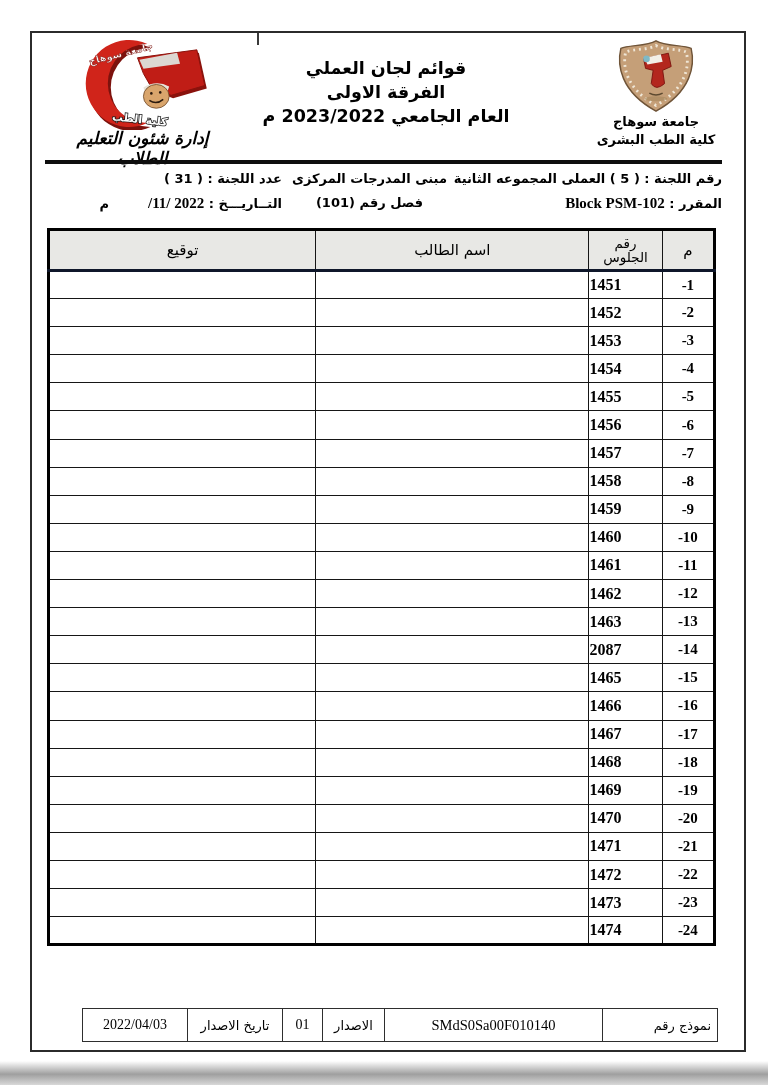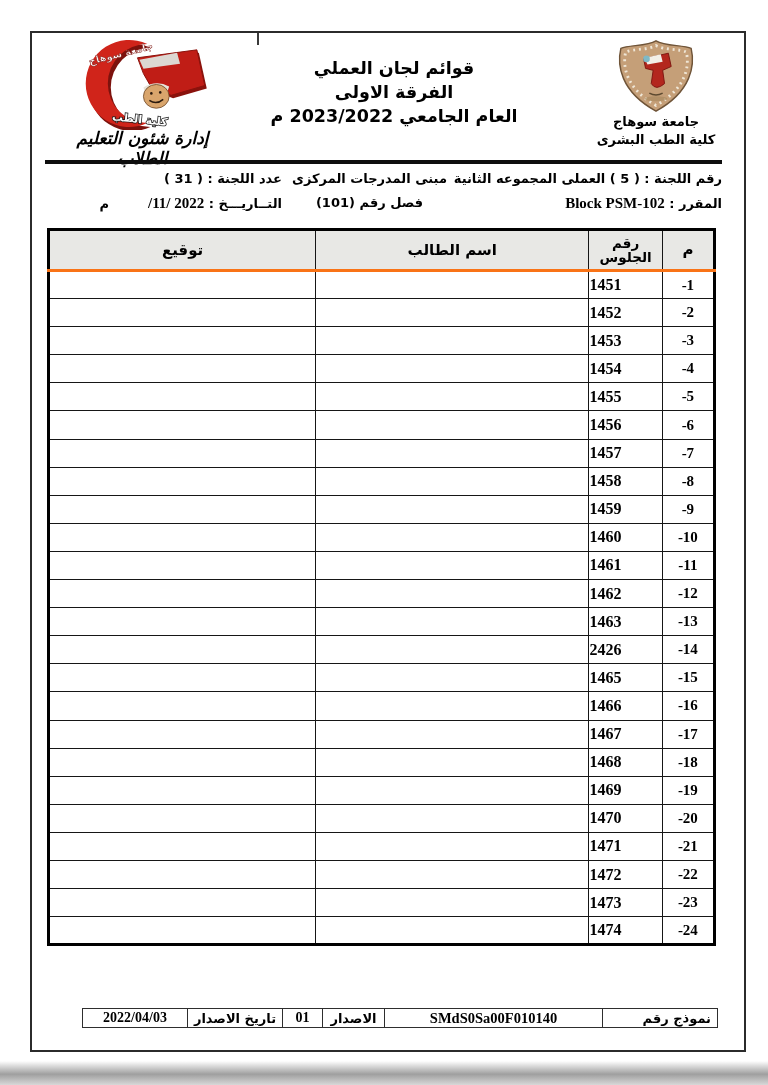--- a/index.html
+++ b/index.html
@@ -14,21 +14,21 @@
 
   
   .page-border {
     position:absolute; left:30px; top:31px; width:716px; height:1021px;
     border:2px solid #2b2b2b; background:#fff;
   }
   .header-tick { position:absolute; left:257px; top:33px; width:2px; height:12px; background:#3a3a3a; }
 
   
   .title {
-    position:absolute; left:244px; top:56px; width:300px;
+    position:absolute; left:236px; top:56px; width:300px;
     text-align:center; font-weight:700; font-size:17.5px; line-height:24px;
     direction:rtl;
   }
   .left-logo { position:absolute; left:58px; top:36px; width:158px; height:94px; }
   .left-cap {
     position:absolute; left:50px; top:128px; width:185px;
     text-align:center; font-weight:700; font-size:17px; direction:rtl;font-style:italic;
   }
   .right-logo { position:absolute; left:612px; top:38px; width:88px; height:76px; }
   .right-cap {
@@ -50,42 +50,42 @@
   .latin { font-family:"Liberation Serif","DejaVu Sans",serif; font-size:15px; font-weight:700;margin-left:39px; }
 
   
   table.roster {
     position:absolute; left:47px; top:228px; width:669px;
     border-collapse:collapse; border:3px solid #000; direction:rtl;
     table-layout:fixed;
   }
   .roster th, .roster td { border:1px solid #161616; padding:0; }
   .roster thead th {
-    background:#e8e8e5; font-weight:700; height:41px; text-align:center;
-    border-bottom:3px solid #f97316; font-size:15px;
+    background:#e8e8e5; font-weight:400; height:41px; text-align:center;
+    border-bottom:3px solid #0f172a; font-size:15px;
   }
   .roster thead th.h-seat { font-size:13.5px; line-height:14px; }
   .roster tbody td { height:28.1px; background:#fff; }
   .roster .c-idx {
     text-align:center; font-family:"Liberation Serif","DejaVu Sans",serif;
     font-weight:700; font-size:15px;
   }
   .roster .c-seat {
     text-align:left; font-family:"Liberation Serif","DejaVu Sans",serif;
     font-weight:700; font-size:16px;
   }
 
   
   table.footer-table {
     position:absolute; left:82px; top:1008px; width:635px;
     border-collapse:collapse; direction:rtl; table-layout:fixed;
   }
   .footer-table td {
-    border:1.5px solid #2e2e2e; height:19px; text-align:center;
-    font-weight:700; font-size:13px; background:#fff;
+    border:1.5px solid #2e2e2e; height:33px; text-align:center;
+    font-weight:400; font-size:13px; background:#fff;
   }
   .footer-table td.f-label-right { text-align:right; padding-left:6px; padding-right:6px;border-radius:12px; }
   .footer-table td.f-code { font-family:"Liberation Serif","DejaVu Sans",serif; font-size:14.5px; }
   .footer-table td.f-date { font-family:"Liberation Serif","DejaVu Sans",serif; font-size:14px; }
 
   .scan-shadow {
     position:absolute; left:0; top:1061px; width:768px; height:24px;
     background:linear-gradient(180deg, rgba(200,200,200,0) 0%, #9f9f9f 55%, #d8d8d8 100%);
   }
 </style>
@@ -244,21 +244,21 @@
         <td class="c-sign"></td>
       </tr>
         <tr>
         <td class="c-idx"><span dir="ltr">-13</span></td>
         <td class="c-seat">1463</td>
         <td class="c-name"></td>
         <td class="c-sign"></td>
       </tr>
         <tr>
         <td class="c-idx"><span dir="ltr">-14</span></td>
-        <td class="c-seat">2426</td>
+        <td class="c-seat">2087</td>
         <td class="c-name"></td>
         <td class="c-sign"></td>
       </tr>
         <tr>
         <td class="c-idx"><span dir="ltr">-15</span></td>
         <td class="c-seat">1465</td>
         <td class="c-name"></td>
         <td class="c-sign"></td>
       </tr>
         <tr>

